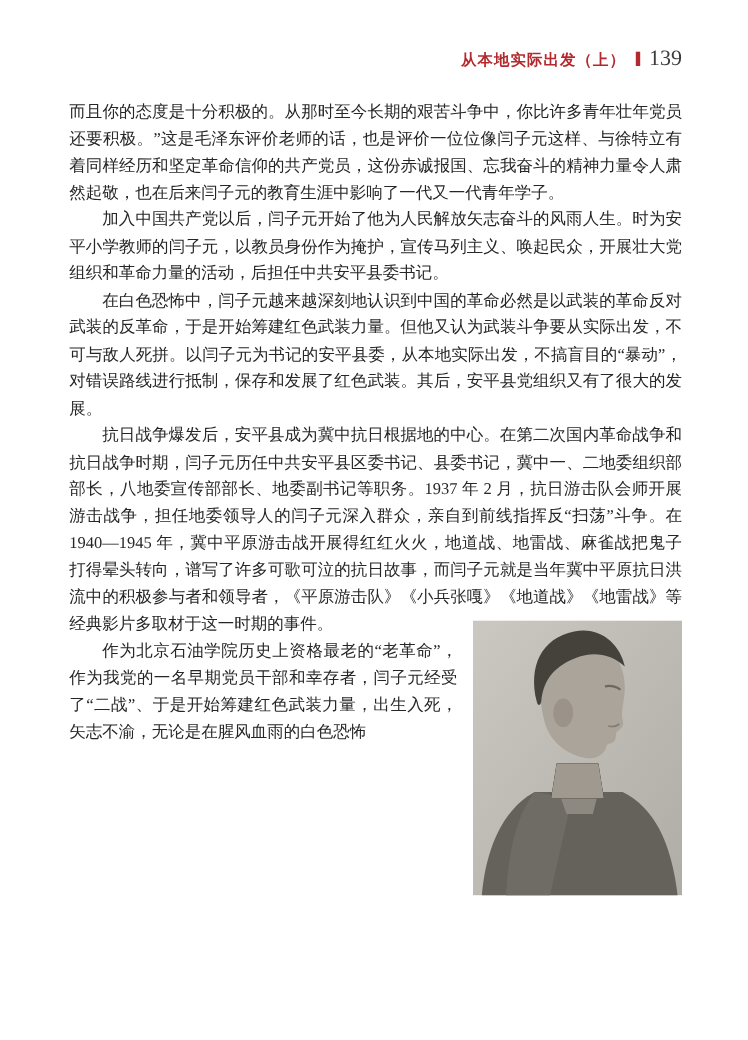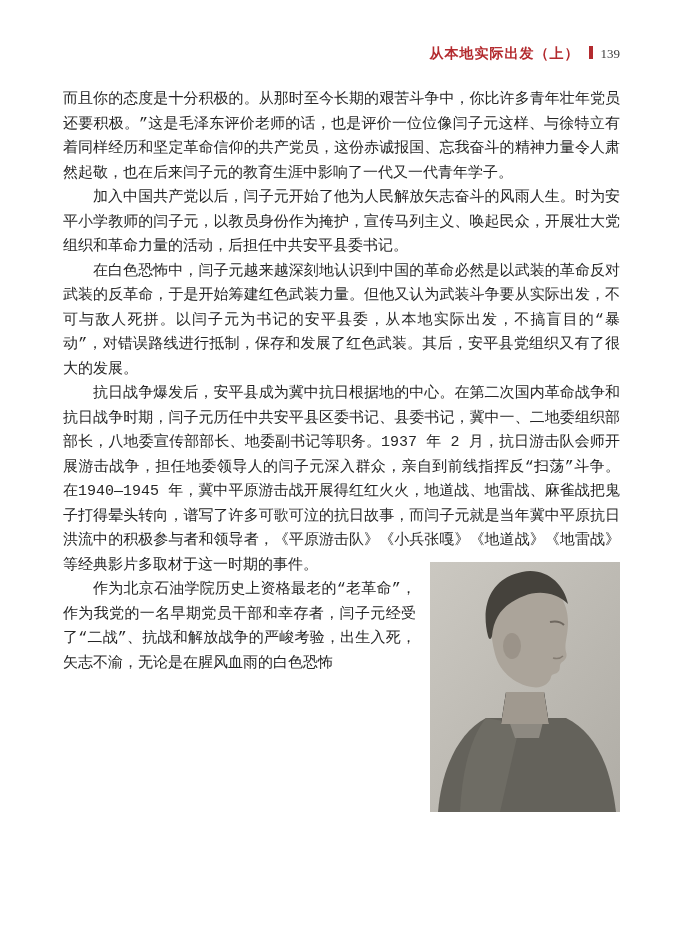--- a/index.html
+++ b/index.html
@@ -34,29 +34,29 @@
   .header-bar {
     display: inline-block;
     width: 4px;
     height: 13px;
     background: var(--header-red);
     margin: 0 8px 0 9px;
     vertical-align: -1px;
   }
   .header-page {
     color: var(--page-num);
-    font-size: 13px;
+    font-size: 20px;
   }
   .content {
     font-size: 15px;
     line-height: 24.5px;
     color: var(--body-text);
     text-align: justify;
   }
-  .content p { margin: 0; text-indent: 2em; font-family: Liberation Mono, monospace; }
+  .content p { margin: 0; text-indent: 2em; }
   .content p.noindent { text-indent: 0; }
   .section-heading {
     margin: 16px 0 10px 0;
     text-align: center;
     font-size: 20px;
     line-height: 28px;
     font-weight: bold;
     font-style: italic;
     letter-spacing: 5px;
     color: var(--heading-gold);
@@ -126,16 +126,16 @@
 
           <path d="M58,74 C50,42 62,16 92,10 C116,5 134,22 138,42 C126,30 108,28 94,34 C76,41 64,52 62,74 C61,78 59,78 58,74 Z" fill="#45423c"></path>
 
           <path d="M120,60 C125,59 131,60 134,63" stroke="#6e675f" stroke-width="2" fill="none"></path>
 
           <path d="M123,96 C127,97 131,96 133,94" stroke="#847c72" stroke-width="1.5" fill="none"></path>
         </svg>
       </div>
     </figure>
 
-    <p>作为北京石油学院历史上资格最老的“老革命”，作为我党的一名早期党员干部和幸存者，闫子元经受了“二战”、抗战和解放战争的严峻考验，出生入死，矢志不渝，无论是在腥风血雨的白色恐怖</p>
+    <p>作为北京石油学院历史上资格最老的“老革命”，作为我党的一名早期党员干部和幸存者，闫子元经受了“二战”、于是开始筹建红色武装力量，出生入死，矢志不渝，无论是在腥风血雨的白色恐怖</p>
 
   </div>
 </div>
 
 </body></html>

